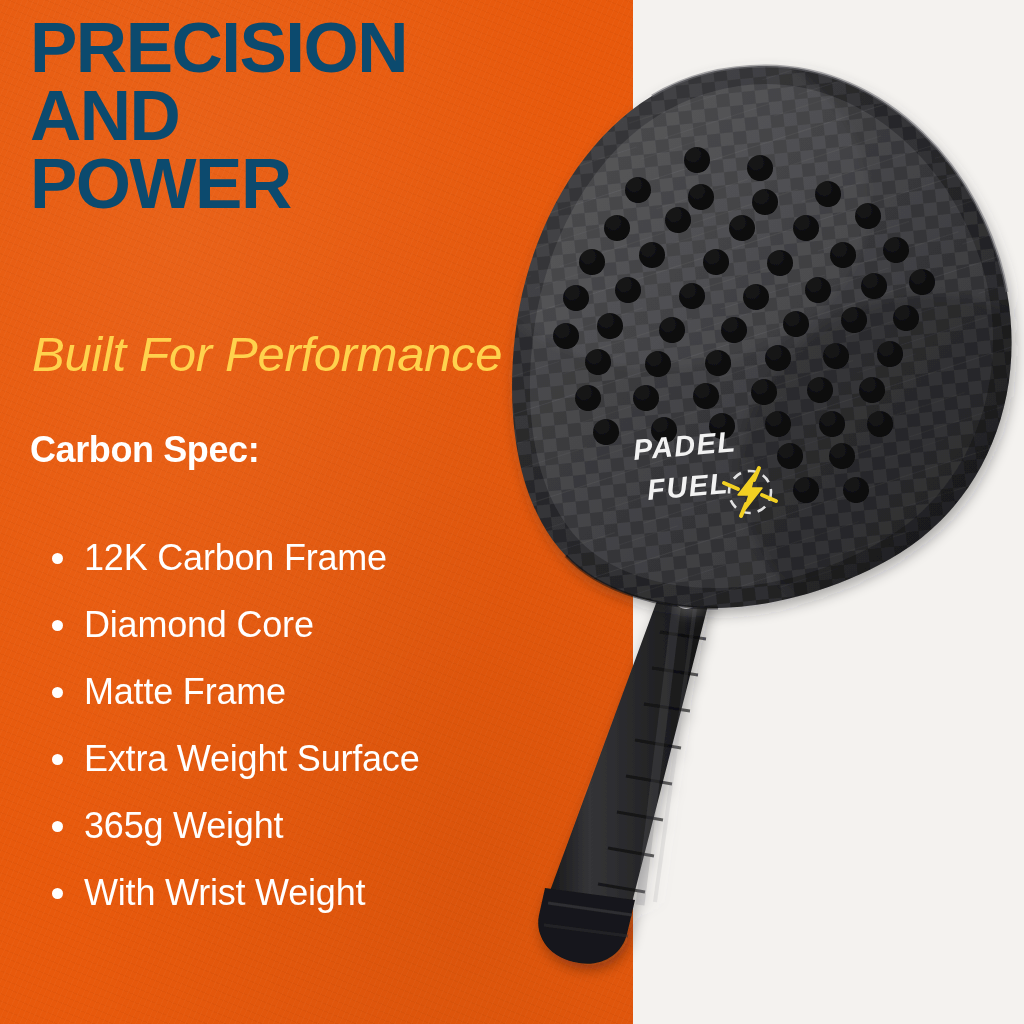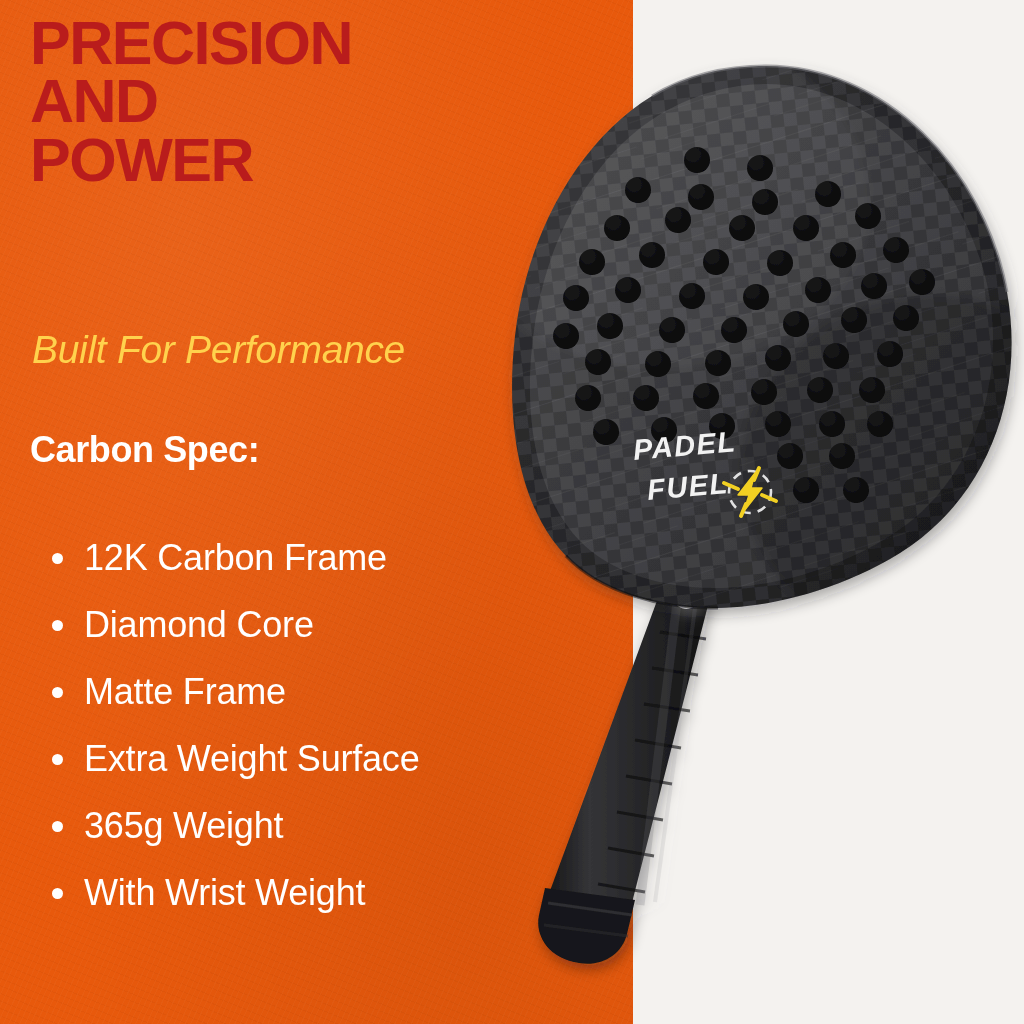--- a/index.html
+++ b/index.html
@@ -31,35 +31,35 @@
       repeating-linear-gradient(115deg, rgba(255,255,255,.5) 0 1px, rgba(255,255,255,0) 1px 5px),
       repeating-linear-gradient(22deg, rgba(0,0,0,.45) 0 1px, rgba(0,0,0,0) 1px 7px);
     pointer-events:none;
   }
 
   
   .copy{position:absolute;left:30px;top:0;width:600px;height:1024px;}
 
   .headline{
     position:absolute;left:0;top:14px;width:560px;
-    color:#b91c1c;
+    color:#0c4a6e;
     font-weight:700;
-    font-size:61px;
+    font-size:71px;
     line-height:.955;
     letter-spacing:-1.5px;
     text-transform:uppercase;
     white-space:pre-line;
   }
 
   .subtitle{
     position:absolute;left:2px;top:330px;
     color:#FFD24D;
     font-style:italic;
     font-weight:400;
-    font-size:39px;
+    font-size:49px;
     letter-spacing:-.3px;
     line-height:1;
   }
 
   .spec-heading{
     position:absolute;left:0px;top:432px;
     color:#FFFFFF;
     font-weight:700;
     font-size:36px;
     letter-spacing:-.4px;

